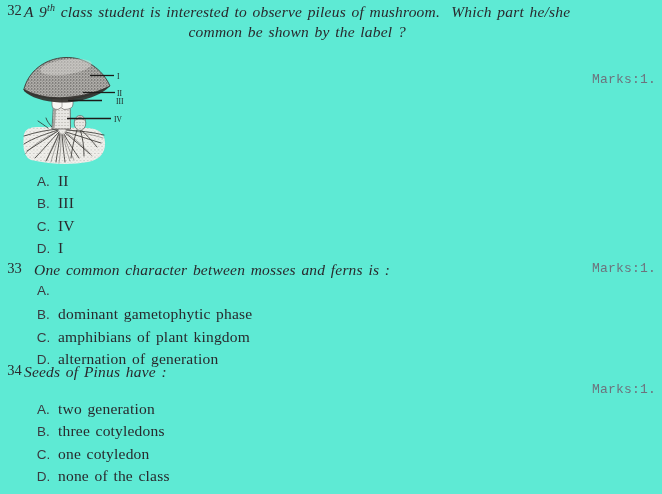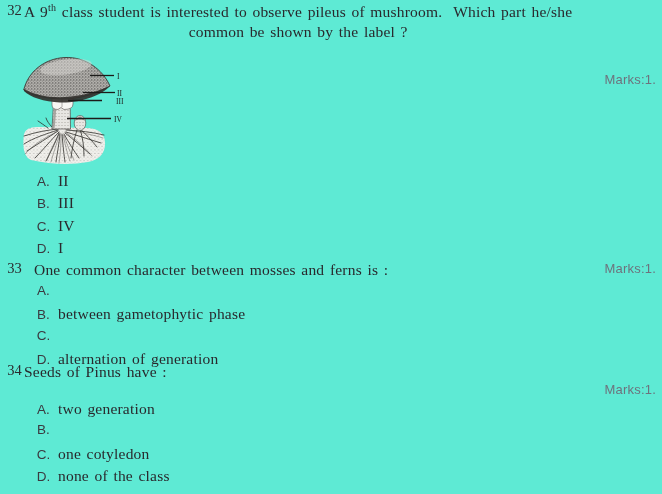--- a/index.html
+++ b/index.html
@@ -5,28 +5,28 @@
   html,body{margin:0;padding:0;}
   body{
     width:662px;height:494px;background:#ffffff;overflow:hidden;
     font-family:"Liberation Serif", serif;color:#29292d;position:relative;
   }
   .page{position:absolute;inset:0;background:#5eead4;text-align:center;}
 
   
   .qhead{position:absolute;display:flex;align-items:flex-start;}
   .qnum{font-size:14.5px;width:19px;flex:0 0 19px;color:#2b2b2f;}
-  .qtext{font-size:15.5px;line-height:20px;letter-spacing:0.2px;word-spacing:1.5px;}
+  .qtext{font-size:15.5px;line-height:20px;letter-spacing:0.2px;word-spacing:1.5px;font-style:italic;}
   .line-pre{white-space:pre;}
   sup{font-size:10px;line-height:0;}
 
   
   .marks{
     position:absolute;right:6px;
-    font-family:Liberation Sans, sans-serif;
+    font-family:Liberation Mono, monospace;
     font-size:13px;color:#6d737d;letter-spacing:0.2px;
   }
 
   
   .options{position:absolute;left:29px;}
   .opt{display:flex;align-items:baseline;height:22.3px;}
   .opt-letter{
     font-family:"Liberation Sans", sans-serif;
     font-size:13.5px;color:#3a3a40;width:29px;flex:0 0 29px;
   }
@@ -161,44 +161,46 @@
     <div class="qtext">One common character between mosses and ferns is :</div>
   </div>
   <div class="marks" style="top:261px;">Marks:1.</div>
 
   <div class="options" style="top:283px;">
     <div class="opt">
       <span class="opt-letter">A.</span>
     </div>
     <div class="opt">
       <span class="opt-letter">B.</span>
-      <span class="opt-text">between gametophytic phase</span>
+      <span class="opt-text">dominant gametophytic phase</span>
     </div>
     <div class="opt">
       <span class="opt-letter">C.</span>
+      <span class="opt-text">amphibians of plant kingdom</span>
     </div>
     <div class="opt">
       <span class="opt-letter">D.</span>
       <span class="opt-text">alternation of generation</span>
     </div>
   </div>
 
   <div class="qhead" style="top:362px;left:5px;">
     <div class="qnum">34</div>
     <div class="qtext">Seeds of Pinus have :</div>
   </div>
   <div class="marks" style="top:382px;">Marks:1.</div>
 
   <div class="options" style="top:400px;">
     <div class="opt">
       <span class="opt-letter">A.</span>
       <span class="opt-text">two generation</span>
     </div>
     <div class="opt">
       <span class="opt-letter">B.</span>
+      <span class="opt-text">three cotyledons</span>
     </div>
     <div class="opt">
       <span class="opt-letter">C.</span>
       <span class="opt-text">one cotyledon</span>
     </div>
     <div class="opt">
       <span class="opt-letter">D.</span>
       <span class="opt-text">none of the class</span>
     </div>
   </div>

